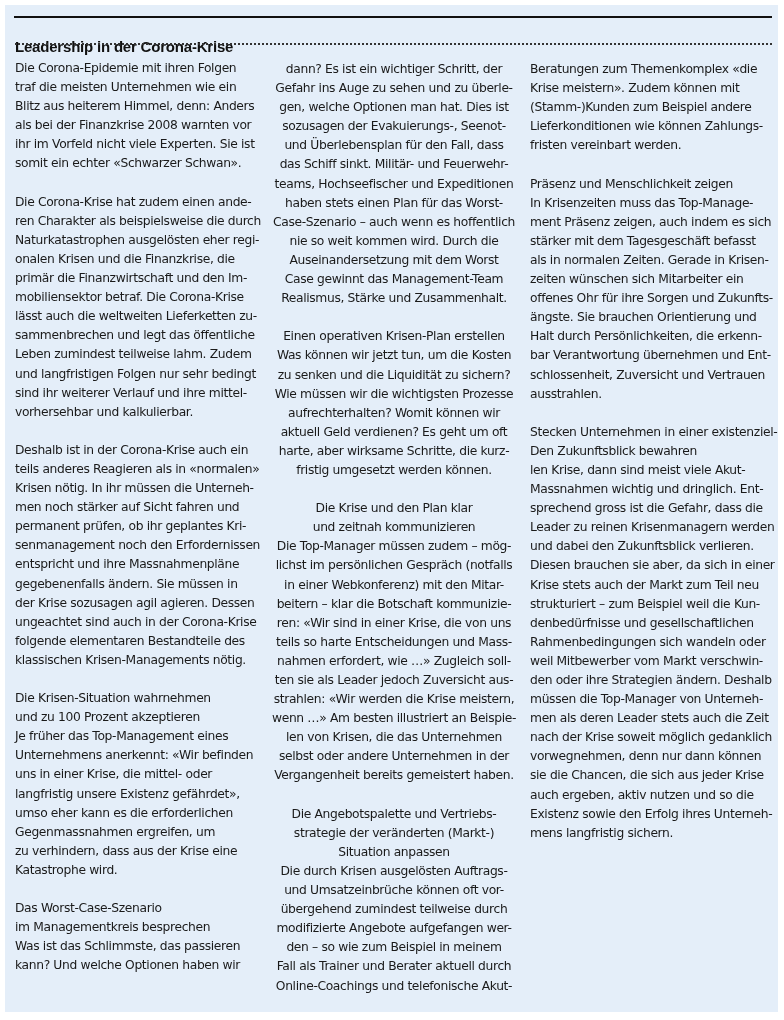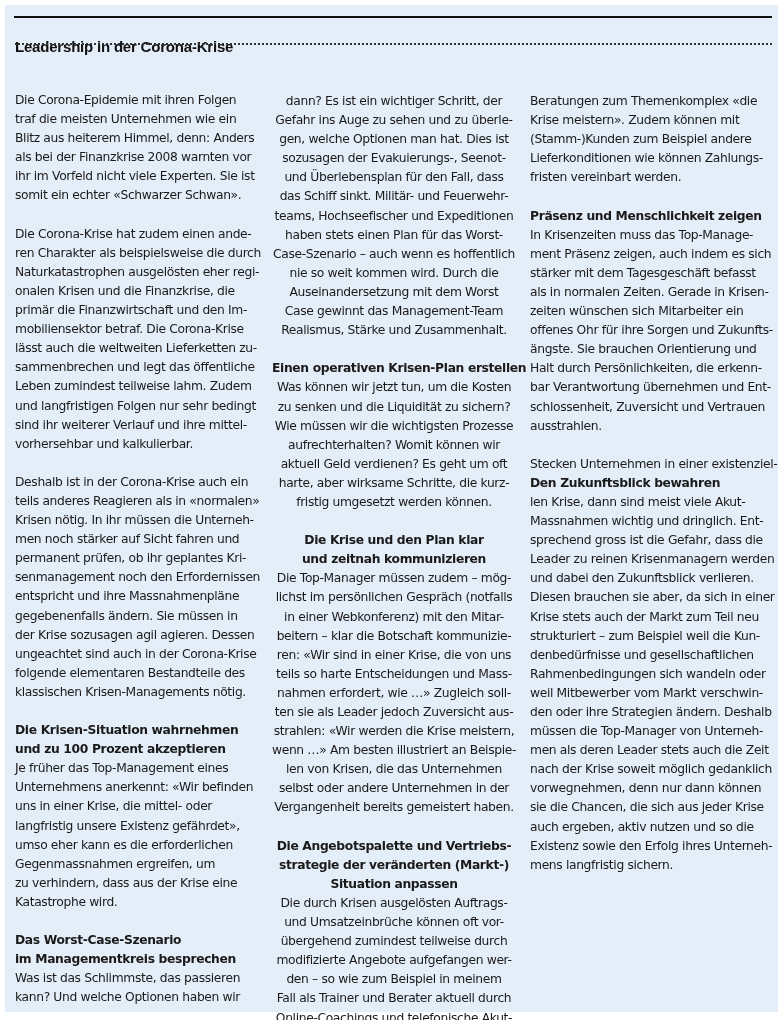--- a/index.html
+++ b/index.html
@@ -19,28 +19,28 @@
     white-space: nowrap;
     margin-top: 16px;
   }
   .dotted-rule {
     position: absolute; left: 10px; top: 38px; width: 757px; height: 0;
     border-top: 2px dotted #333333;
   }
   .col {
     position: absolute; top: 54px; width: 244px;
     font-family: "DejaVu Sans", sans-serif; font-size: 12.3px;
-    line-height: 19.1px; color: #1a1a1a; letter-spacing: -0.35px; margin-top: 32px;
+    line-height: 19.1px; color: #1a1a1a; letter-spacing: -0.35px;
   }
   .col1 { left: 10px; }
   .col2 { left: 267px; top: 55px; text-align: center; }
   .col3 { left: 525px; top: 55px; }
   .line { white-space: nowrap; display: block; height: 19.1px; }
   .blank { display: block; height: 19.1px; }
-  .heading { font-weight: bold; }
+  .heading { font-weight: normal; }
 </style>
 </head>
 <body>
 
 <div class="panel">
   <div class="top-rule"></div>
   <div class="title">Leadership in der Corona-Krise</div>
   <div class="dotted-rule"></div>
 
   <div class="col col1">

